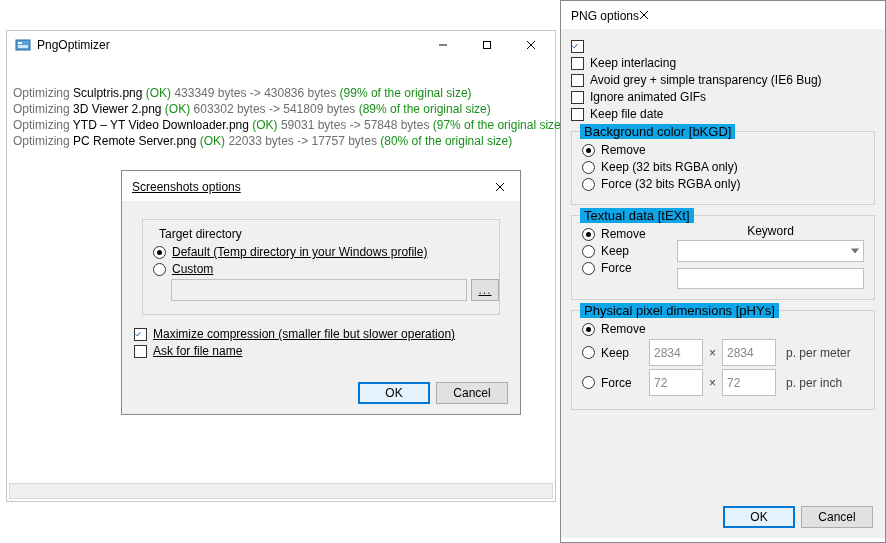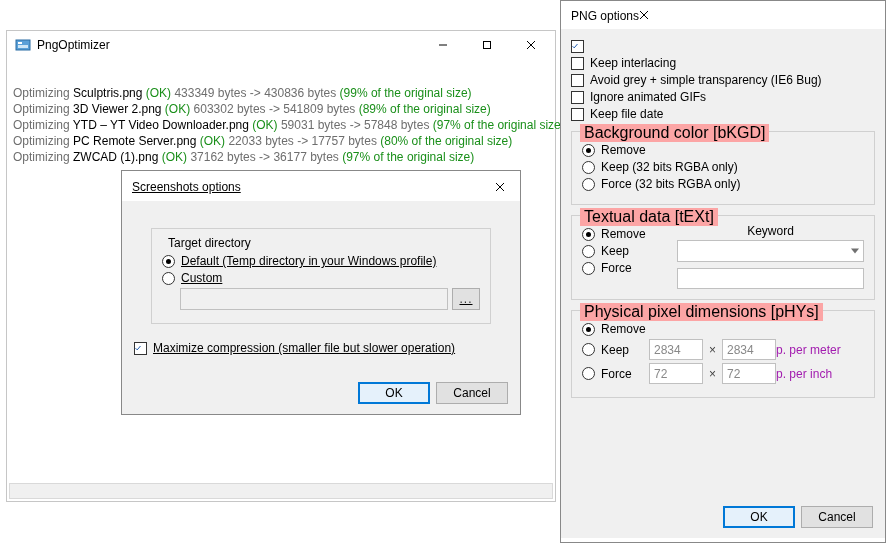--- a/index.html
+++ b/index.html
@@ -20,49 +20,49 @@
   .green { color: #1a8f1a; }
   .black { color: #000; }
   .scrollbar-h { position:absolute; left:2px; right:2px; bottom:2px; height:16px; background:#f0f0f0; border:1px solid #d9d9d9; }
 
   
   .modal { position:absolute; left:121px; top:170px; width:400px; height:245px; background:#fff; border:1px solid #888; box-shadow:none;text-decoration:underline; }
   .modal .modal-title { display:flex; align-items:center; padding:6px 8px 4px 10px; }
   .modal .modal-title .t { flex:1; font-size:12px; }
   .modal .close { width:24px; height:20px; display:flex; align-items:center; justify-content:center; }
   .modal-body { background:#f0f0f0; margin:0; padding:10px 12px 8px 12px; height:calc(100% - 30px); position:relative; }
-  .fieldset { border:1px solid #d0d0d0; padding:8px 10px 10px 10px; margin:17px; }
+  .fieldset { border:1px solid #d0d0d0; padding:8px 0 10px 10px; margin:8px; }
   .legend { position:relative; top:-1px; background:#f0f0f0; padding:0 4px; font-size:12px; display:inline-block; margin-left:2px; }
   .row { display:flex; align-items:center; margin:3px 0; }
   .radio, .check { width:13px; height:13px; border:1px solid #333; background:#fff; display:inline-flex; align-items:center; justify-content:center; margin-right:6px; flex:0 0 auto; }
   .radio { border-radius:50%; }
   .radio.checked::after { content:""; width:5px; height:5px; background:#000; border-radius:50%; }
   .check.checked::after { content:""; width:9px; height:9px; display:block; background:transparent; }
   .check.checked svg { display:block; }
   .check svg { width:11px; height:11px; }
   .textbox { height:22px; border:1px solid #c0c0c0; background:#fff; flex:1; }
   .textbox.disabled { background:#f0f0f0; }
   .browse { width:28px; height:22px; border:1px solid #adadad; background:#e1e1e1; margin-left:4px; display:flex; align-items:center; justify-content:center; font-size:12px; letter-spacing:1px; color:#333; }
   .btnrow { position:absolute; right:12px; bottom:10px; display:flex; gap:6px; }
   .btn { height:22px; min-width:72px; border:1px solid #adadad; background:#e1e1e1; display:flex; align-items:center; justify-content:center; font-size:12px; padding:0 8px; }
   .btn.primary { border:2px solid #0078d7; background:#e5f1fb; }
 
   
   .side { position:absolute; left:560px; top:0; width:326px; height:543px; border:1px solid #888; background:#fff; }
   .side .modal-title { display:flex; align-items:center; padding:8px 8px 6px 10px; }
   .side-body { background:#f0f0f0; padding:8px 10px 10px 10px; height:calc(100% - 32px); position:relative; }
   .grp { border:1px solid #d0d0d0; padding:8px 10px 10px 10px; margin-top:10px; position:relative; }
-  .grp .gtitle { position:absolute; top:-8px; left:8px; background:#fca5a5; padding:0 4px; font-size:16px; }
+  .grp .gtitle { position:absolute; top:-8px; left:8px; background:#0ea5e9; padding:0 4px; font-size:13px; }
   .swatch { width:30px; height:30px; background:#000; border:1px solid #888; margin-left:10px; }
   .tiny { color:#6e6e6e; font-size:12px; line-height:14px; }
   .combo { height:22px; border:1px solid #c0c0c0; background:#fff; position:relative; flex:1; }
   .combo .tri { position:absolute; right:4px; top:50%; transform:translateY(-50%); width:0; height:0; border-left:4px solid transparent; border-right:4px solid transparent; border-top:5px solid #707070; }
-  .numbox { width:54px; height:21px; border:1px solid #c0c0c0; background:#fff; padding:0 4px; color:#888; display:flex; align-items:center; }
+  .numbox { width:54px; height:27px; border:1px solid #c0c0c0; background:#fff; padding:0 4px; color:#888; display:flex; align-items:center; }
   .mult { margin:0 6px; color:#444; }
-  .unit { color:#a21caf; }
+  .unit { margin-left:10px; color:#404040; }
   .side .btnrow { right:12px; bottom:10px; }
 </style>
 </head>
 <body>
 <div class="stage">
 
 <div class="main-window">
   <div class="titlebar">
     <span class="icon">
       <svg viewBox="0 0 16 16" width="16" height="16">
@@ -89,21 +89,20 @@
               <line x1="9" y1="1" x2="1" y2="9" stroke="#000"></line>
             </svg>
           </div>
     </div>
   </div>
   <div class="content">
     <div class="logline"><span class="gray">Optimizing </span><span class="black">Sculptris.png</span><span class="green">  (OK) </span><span class="gray">433349 bytes -&gt; 430836 bytes </span><span class="green">(99% of the original size)</span></div>
     <div class="logline"><span class="gray">Optimizing </span><span class="black">3D Viewer 2.png</span><span class="green">  (OK) </span><span class="gray">603302 bytes -&gt; 541809 bytes </span><span class="green">(89% of the original size)</span></div>
     <div class="logline"><span class="gray">Optimizing </span><span class="black">YTD – YT Video Downloader.png</span><span class="green">  (OK) </span><span class="gray">59031 bytes -&gt; 57848 bytes </span><span class="green">(97% of the original size)</span></div>
     <div class="logline"><span class="gray">Optimizing </span><span class="black">PC Remote Server.png</span><span class="green">  (OK) </span><span class="gray">22033 bytes -&gt; 17757 bytes </span><span class="green">(80% of the original size)</span></div>
-    <div class="logline"><span class="gray">Optimizing </span><span class="black">ZWCAD (1).png</span><span class="green">  (OK) </span><span class="gray">37162 bytes -&gt; 36177 bytes </span><span class="green">(97% of the original size)</span></div>
   </div>
   <div class="scrollbar-h"></div>
 </div>
 
 <div class="modal">
   <div class="modal-title">
     <span class="t">Screenshots options</span>
     <span class="close">
           <svg width="10" height="10">
             <line x1="1" y1="1" x2="9" y2="9" stroke="#000"></line>
@@ -128,20 +127,24 @@
       </div>
     </fieldset>
     <div class="row" style="margin-top:12px;">
       <span class="check checked">
             <svg viewBox="0 0 11 11">
               <polyline points="1,5 4,8 10,1" fill="none" stroke="#0046a3" stroke-width="1.6"></polyline>
             </svg>
           </span>
       <span>Maximize compression (smaller file but slower operation)</span>
     </div>
+    <div class="row">
+      <span class="check"></span>
+      <span>Ask for file name</span>
+    </div>
     <div class="btnrow">
       <div class="btn primary">OK</div>
       <div class="btn">Cancel</div>
     </div>
   </div>
 </div>
 
 <div class="side">
   <div class="modal-title">
     <span class="t">PNG options</span>

